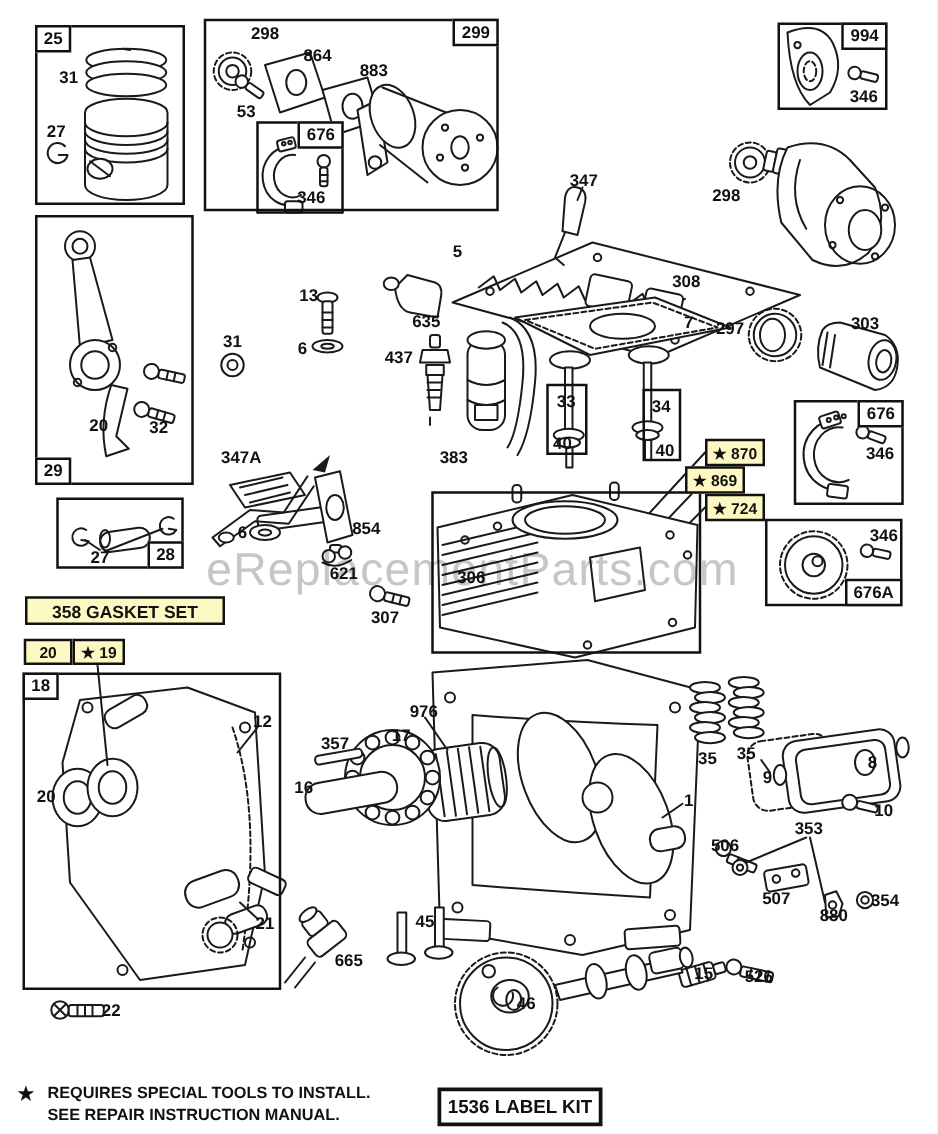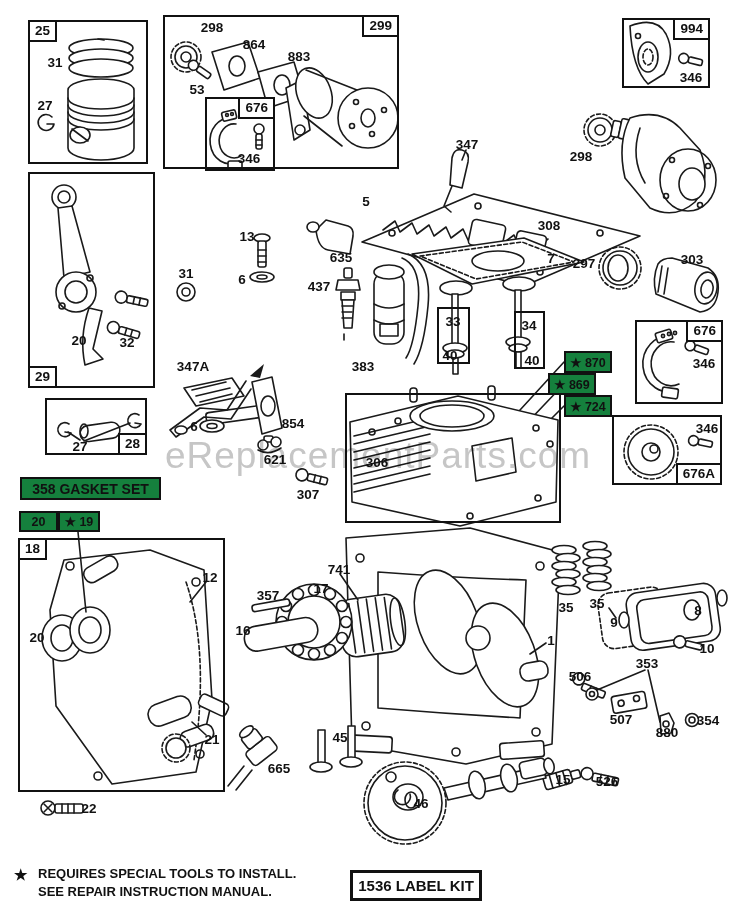--- a/index.html
+++ b/index.html
@@ -10,21 +10,21 @@
   .f{fill:#fff;stroke:#1a1a1a;stroke-width:1.6;stroke-linejoin:round}
   .d{stroke-dasharray:4 2.5}
   .k{fill:#1a1a1a;stroke:none}
   .plabel{position:absolute;transform:translate(-50%,-50%);font-weight:bold;font-size:13.5px;color:#111;white-space:nowrap;z-index:4}
   .gbox{position:absolute;border:2px solid #111;z-index:2}
   .tab{position:absolute;background:#fff;border:2px solid #111;font-weight:bold;font-size:13.5px;padding:0 5px;line-height:18px;color:#111;white-space:nowrap;z-index:3}
   .tab.tl{left:-2px;top:-2px}
   .tab.tr{right:-2px;top:-2px}
   .tab.bl{left:-2px;bottom:-2px}
   .tab.br{right:-2px;bottom:-2px}
-  .cbox{position:absolute;border:2px solid #111;background:#15803d;display:flex;align-items:center;justify-content:center;font-weight:bold;font-size:12.5px;color:#111;z-index:3;white-space:nowrap}
+  .cbox{position:absolute;border:2px solid #111;background:#fef9c3;display:flex;align-items:center;justify-content:center;font-weight:bold;font-size:12.5px;color:#111;z-index:3;white-space:nowrap}
   .watermark{position:absolute;left:378px;top:456px;transform:translate(-50%,-50%);font-size:37px;font-weight:normal;color:#c6c6c6;letter-spacing:1px;z-index:6;mix-blend-mode:multiply;white-space:nowrap;pointer-events:none}
   .note{position:absolute;font-weight:bold;font-size:13px;color:#111;z-index:4;white-space:nowrap}
   .kitbox{position:absolute;left:350px;top:870px;width:132px;height:31px;border:3px solid #111;background:#fff;display:flex;align-items:center;justify-content:center;font-weight:bold;font-size:15px;color:#111;z-index:4;white-space:nowrap}
 </style>
 </head>
 <body>
 
 <div class="canvas">
 
 <svg class="art" width="750" height="907" viewBox="0 0 750 907">
@@ -500,21 +500,21 @@
   <div class="gbox" style="left:18px;top:538px;width:207px;height:254px">
     <span class="tab tl">18</span>
   </div>
   <div class="cbox" style="left:19px;top:511px;width:39px;height:21px">20</div>
   <div class="cbox" style="left:58px;top:511px;width:42px;height:21px">★ 19</div>
   <div class="gbox" style="left:437px;top:307px;width:33px;height:57px"></div>
   <div class="gbox" style="left:514px;top:311px;width:31px;height:58px"></div>
   <div class="cbox" style="left:564px;top:351px;width:48px;height:22px">★ 870</div>
   <div class="cbox" style="left:548px;top:373px;width:48px;height:22px">★ 869</div>
   <div class="cbox" style="left:564px;top:395px;width:48px;height:22px">★ 724</div>
-  <div class="cbox" style="left:20px;top:477px;width:141px;height:23px;font-size:14px">358 GASKET SET</div>
+  <div class="cbox" style="left:20px;top:477px;width:160px;height:23px;font-size:14px">358 GASKET SET</div>
 
   <span class="plabel" style="left:55px;top:62px">31</span>
   <span class="plabel" style="left:45px;top:105px">27</span>
   <span class="plabel" style="left:79px;top:340px">20</span>
   <span class="plabel" style="left:127px;top:342px">32</span>
   <span class="plabel" style="left:186px;top:273px">31</span>
   <span class="plabel" style="left:80px;top:446px">27</span>
   <span class="plabel" style="left:212px;top:27px">298</span>
   <span class="plabel" style="left:254px;top:44px">864</span>
   <span class="plabel" style="left:197px;top:89px">53</span>
@@ -541,21 +541,21 @@
   <span class="plabel" style="left:532px;top:360px">40</span>
   <span class="plabel" style="left:193px;top:366px">347A</span>
   <span class="plabel" style="left:194px;top:426px">6</span>
   <span class="plabel" style="left:293px;top:423px">854</span>
   <span class="plabel" style="left:275px;top:459px">621</span>
   <span class="plabel" style="left:308px;top:494px">307</span>
   <span class="plabel" style="left:377px;top:462px">306</span>
   <span class="plabel" style="left:268px;top:595px">357</span>
   <span class="plabel" style="left:243px;top:630px">16</span>
   <span class="plabel" style="left:321px;top:588px">17</span>
-  <span class="plabel" style="left:339px;top:569px">741</span>
+  <span class="plabel" style="left:339px;top:569px">976</span>
   <span class="plabel" style="left:210px;top:577px">12</span>
   <span class="plabel" style="left:37px;top:637px">20</span>
   <span class="plabel" style="left:212px;top:739px">21</span>
   <span class="plabel" style="left:89px;top:808px">22</span>
   <span class="plabel" style="left:279px;top:768px">665</span>
   <span class="plabel" style="left:340px;top:737px">45</span>
   <span class="plabel" style="left:421px;top:803px">46</span>
   <span class="plabel" style="left:566px;top:607px">35</span>
   <span class="plabel" style="left:597px;top:603px">35</span>
   <span class="plabel" style="left:614px;top:622px">9</span>

